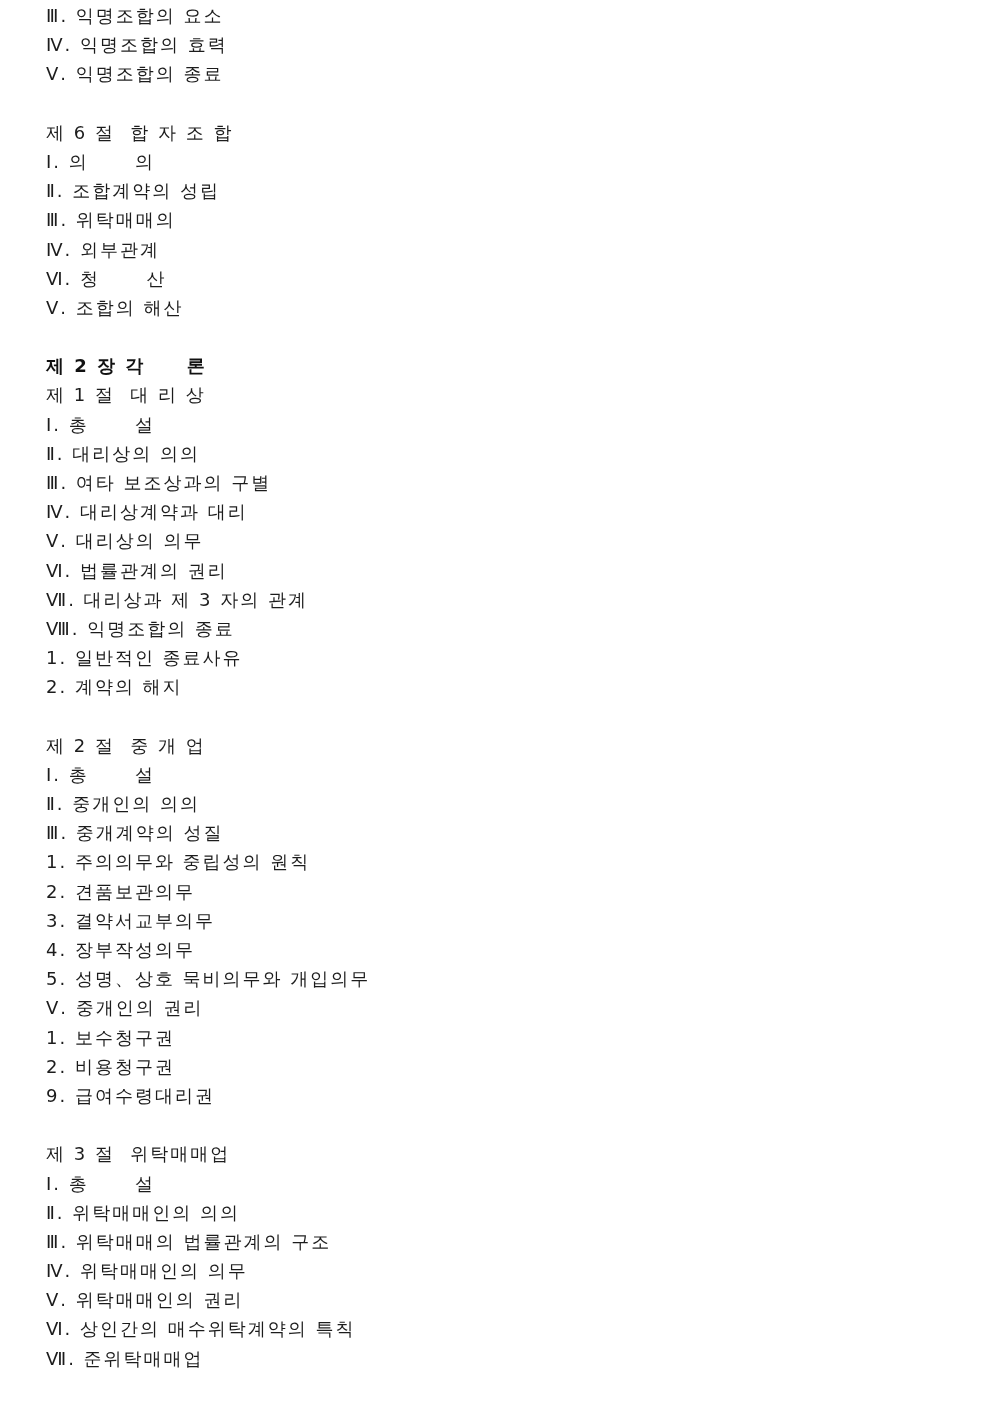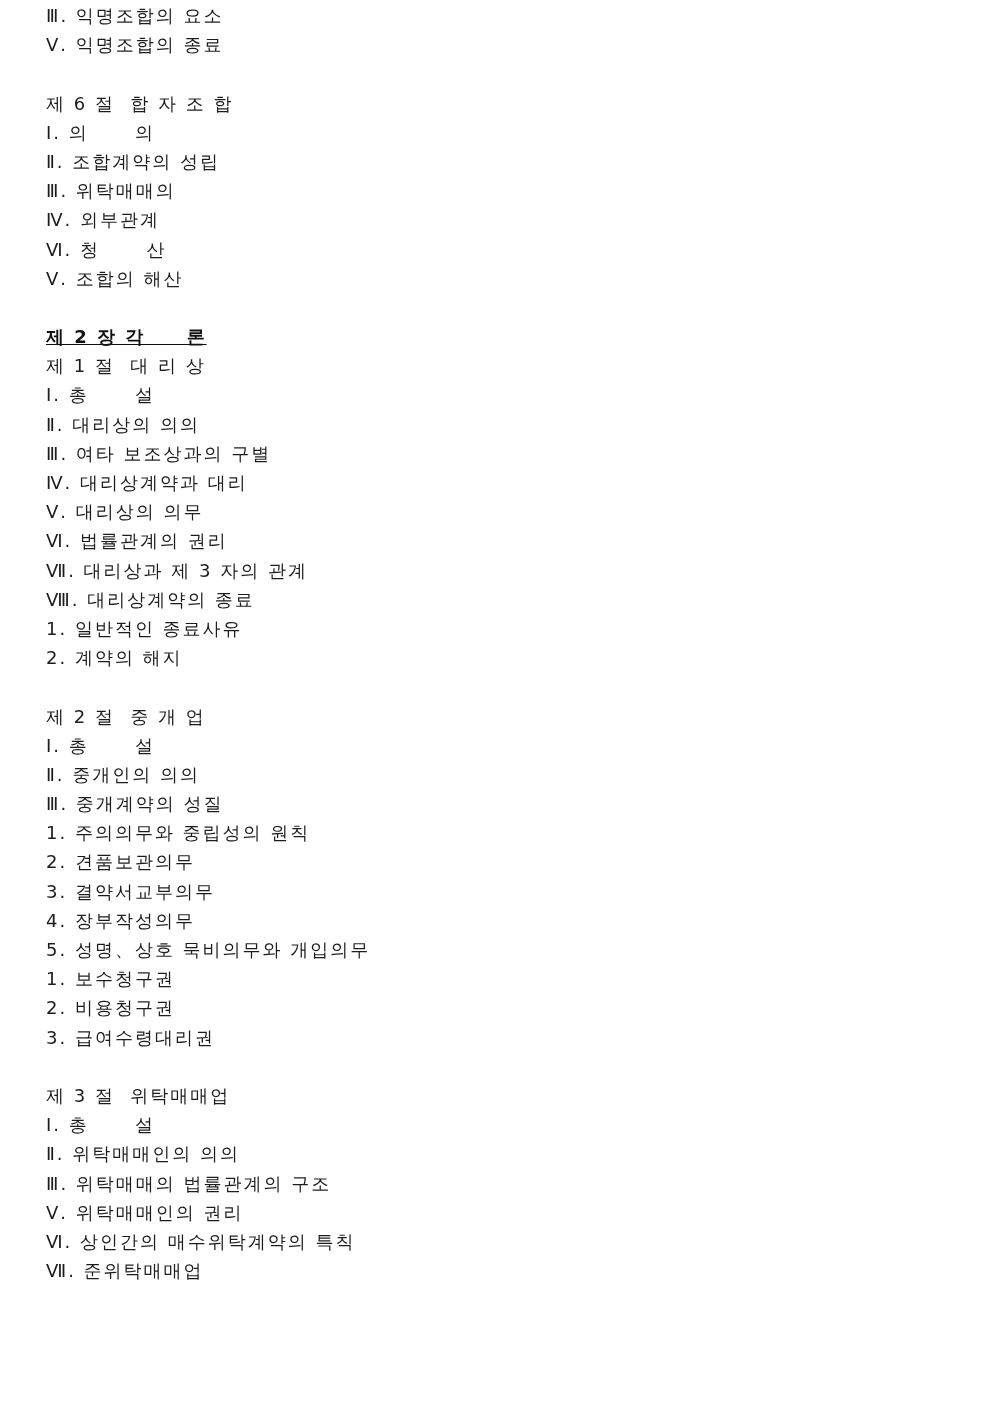--- a/index.html
+++ b/index.html
@@ -27,69 +27,71 @@
     line-height: 29.2px;
     font-size: 18px;
     letter-spacing: 2px;
     color: #1c1c1c;
     white-space: pre;
     font-weight: 400;
   }
   .toc-line.bold {
     font-weight: 700;
     color: #111111;
-    text-decoration: underline;
   }
   .toc-line.blank {
     
   }
 </style>
 </head>
 <body>
 
 <div class="page">
   <div class="toc" id="toc">
       <div class="toc-line">Ⅲ. 익명조합의 요소</div>
+      <div class="toc-line">Ⅳ. 익명조합의 효력</div>
       <div class="toc-line">Ⅴ. 익명조합의 종료</div>
       <div class="toc-line blank"></div>
       <div class="toc-line">제 6 절  합 자 조 합</div>
       <div class="toc-line">Ⅰ. 의      의</div>
       <div class="toc-line">Ⅱ. 조합계약의 성립</div>
       <div class="toc-line">Ⅲ. 위탁매매의</div>
       <div class="toc-line">Ⅳ. 외부관계</div>
       <div class="toc-line">Ⅵ. 청      산</div>
       <div class="toc-line">Ⅴ. 조합의 해산</div>
       <div class="toc-line blank"></div>
       <div class="toc-line bold">제 2 장 각     론</div>
       <div class="toc-line">제 1 절  대 리 상</div>
       <div class="toc-line">Ⅰ. 총      설</div>
       <div class="toc-line">Ⅱ. 대리상의 의의</div>
       <div class="toc-line">Ⅲ. 여타 보조상과의 구별</div>
       <div class="toc-line">Ⅳ. 대리상계약과 대리</div>
       <div class="toc-line">Ⅴ. 대리상의 의무</div>
       <div class="toc-line">Ⅵ. 법률관계의 권리</div>
       <div class="toc-line">Ⅶ. 대리상과 제 3 자의 관계</div>
-      <div class="toc-line">Ⅷ. 대리상계약의 종료</div>
+      <div class="toc-line">Ⅷ. 익명조합의 종료</div>
       <div class="toc-line">1. 일반적인 종료사유</div>
       <div class="toc-line">2. 계약의 해지</div>
       <div class="toc-line blank"></div>
       <div class="toc-line">제 2 절  중 개 업</div>
       <div class="toc-line">Ⅰ. 총      설</div>
       <div class="toc-line">Ⅱ. 중개인의 의의</div>
       <div class="toc-line">Ⅲ. 중개계약의 성질</div>
       <div class="toc-line">1. 주의의무와 중립성의 원칙</div>
       <div class="toc-line">2. 견품보관의무</div>
       <div class="toc-line">3. 결약서교부의무</div>
       <div class="toc-line">4. 장부작성의무</div>
       <div class="toc-line">5. 성명、상호 묵비의무와 개입의무</div>
+      <div class="toc-line">Ⅴ. 중개인의 권리</div>
       <div class="toc-line">1. 보수청구권</div>
       <div class="toc-line">2. 비용청구권</div>
-      <div class="toc-line">3. 급여수령대리권</div>
+      <div class="toc-line">9. 급여수령대리권</div>
       <div class="toc-line blank"></div>
       <div class="toc-line">제 3 절  위탁매매업</div>
       <div class="toc-line">Ⅰ. 총      설</div>
       <div class="toc-line">Ⅱ. 위탁매매인의 의의</div>
       <div class="toc-line">Ⅲ. 위탁매매의 법률관계의 구조</div>
+      <div class="toc-line">Ⅳ. 위탁매매인의 의무</div>
       <div class="toc-line">Ⅴ. 위탁매매인의 권리</div>
       <div class="toc-line">Ⅵ. 상인간의 매수위탁계약의 특칙</div>
       <div class="toc-line">Ⅶ. 준위탁매매업</div>
     </div>
 </div>
 
 </body></html>

